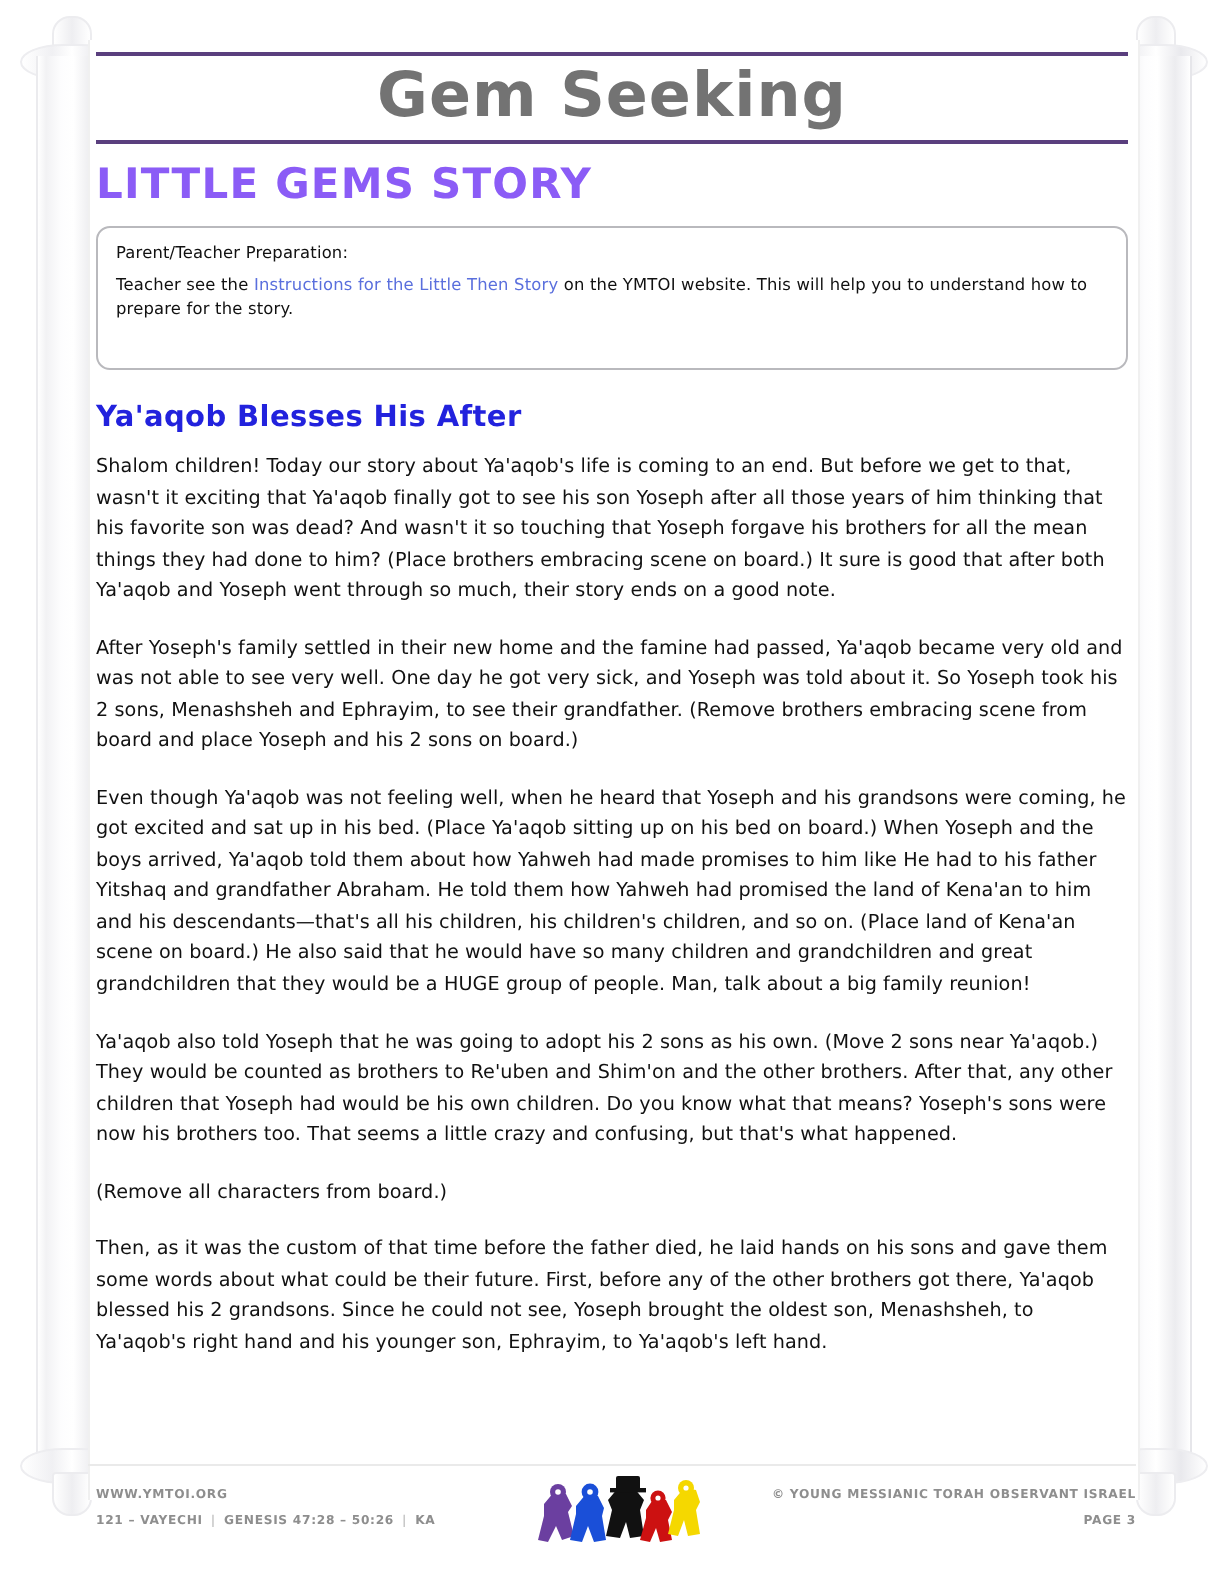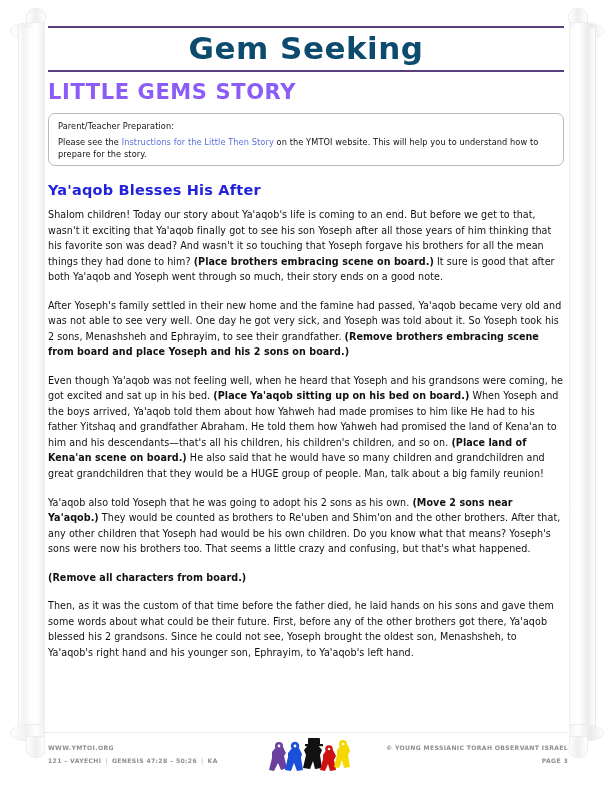--- a/index.html
+++ b/index.html
@@ -80,21 +80,21 @@
     width: 516px;
   }
 
   
   .title-rule {
     border: none;
     border-top: 2px solid #5a3f7e;
     margin: 0;
   }
   .doc-title {
-    color: #0c4a6e;
+    color: #737373;
     font-family: "DejaVu Sans", sans-serif;
     font-size: 31px;
     font-weight: bold;
     text-align: center;
     letter-spacing: 0.5px;
     margin: 4px 0 5px 0;
     line-height: 1.05;
   }
   .doc-subtitle {
     color: #8b5cf6;
@@ -103,21 +103,21 @@
     font-weight: bold;
     letter-spacing: 0.6px;
     margin: 9px 0 10px 0;
     line-height: 1.05;
   }
 
   
   .prep-box {
     border: 1px solid #b9b9bd;
     border-radius: 7px;
-    padding: 7px 9px 4px 9px;
+    padding: 7px 9px 23px 9px;
     margin-bottom: 16px;
   }
   .prep-label {
     font-size: 8.2px;
     color: #111111;
     margin-bottom: 5px;
     letter-spacing: 0.1px;
   }
   .prep-text {
     font-size: 8.2px;
@@ -139,21 +139,21 @@
     margin: 0 0 9px 0;
   }
   .para {
     font-size: 9.6px;
     color: #111111;
     line-height: 1.62;
     text-align: left;
     margin: 0 0 13px 0;
     letter-spacing: 0.05px;
   }
-  .para b { font-weight: bold; }
+  .para b { font-weight: normal; }
 
   
   .footer {
     position: absolute;
     left: 48px;
     right: 44px;
     bottom: 14px;
     height: 40px;
   }
   .footer-rule {
@@ -219,21 +219,21 @@
 
   <hr class="title-rule">
   <h1 class="doc-title">Gem Seeking</h1>
   <hr class="title-rule">
 
   <h2 class="doc-subtitle">LITTLE GEMS STORY</h2>
 
   <div class="prep-box">
     <div class="prep-label">Parent/Teacher Preparation:</div>
     <div class="prep-text">
-      <span>Please see the </span><span class="prep-link">Instructions for the Little Then Story</span><span> on the YMTOI website. This will help you to understand how to prepare for the story.</span>
+      <span>Teacher see the </span><span class="prep-link">Instructions for the Little Then Story</span><span> on the YMTOI website. This will help you to understand how to prepare for the story.</span>
     </div>
   </div>
 
   <h3 class="section-heading">Ya'aqob Blesses His After</h3>
 
   <div id="story-body">
       <div class="para"><span>Shalom children! Today our story about Ya'aqob's life is coming to an end. But before we get to that, wasn't it exciting that Ya'aqob finally got to see his son Yoseph after all those years of him thinking that his favorite son was dead? And wasn't it so touching that Yoseph forgave his brothers for all the mean things they had done to him? </span><b>(Place brothers embracing scene on board.)</b><span> It sure is good that after both Ya'aqob and Yoseph went through so much, their story ends on a good note.</span></div>
       <div class="para"><span>After Yoseph's family settled in their new home and the famine had passed, Ya'aqob became very old and was not able to see very well. One day he got very sick, and Yoseph was told about it. So Yoseph took his 2 sons, Menashsheh and Ephrayim, to see their grandfather. </span><b>(Remove brothers embracing scene from board and place Yoseph and his 2 sons on board.)</b></div>
       <div class="para"><span>Even though Ya'aqob was not feeling well, when he heard that Yoseph and his grandsons were coming, he got excited and sat up in his bed. </span><b>(Place Ya'aqob sitting up on his bed on board.)</b><span> When Yoseph and the boys arrived, Ya'aqob told them about how Yahweh had made promises to him like He had to his father Yitshaq and grandfather Abraham. He told them how Yahweh had promised the land of Kena'an to him and his descendants—that's all his children, his children's children, and so on. </span><b>(Place land of Kena'an scene on board.)</b><span> He also said that he would have so many children and grandchildren and great grandchildren that they would be a HUGE group of people. Man, talk about a big family reunion!</span></div>
       <div class="para"><span>Ya'aqob also told Yoseph that he was going to adopt his 2 sons as his own. </span><b>(Move 2 sons near Ya'aqob.)</b><span> They would be counted as brothers to Re'uben and Shim'on and the other brothers. After that, any other children that Yoseph had would be his own children. Do you know what that means? Yoseph's sons were now his brothers too. That seems a little crazy and confusing, but that's what happened.</span></div>

